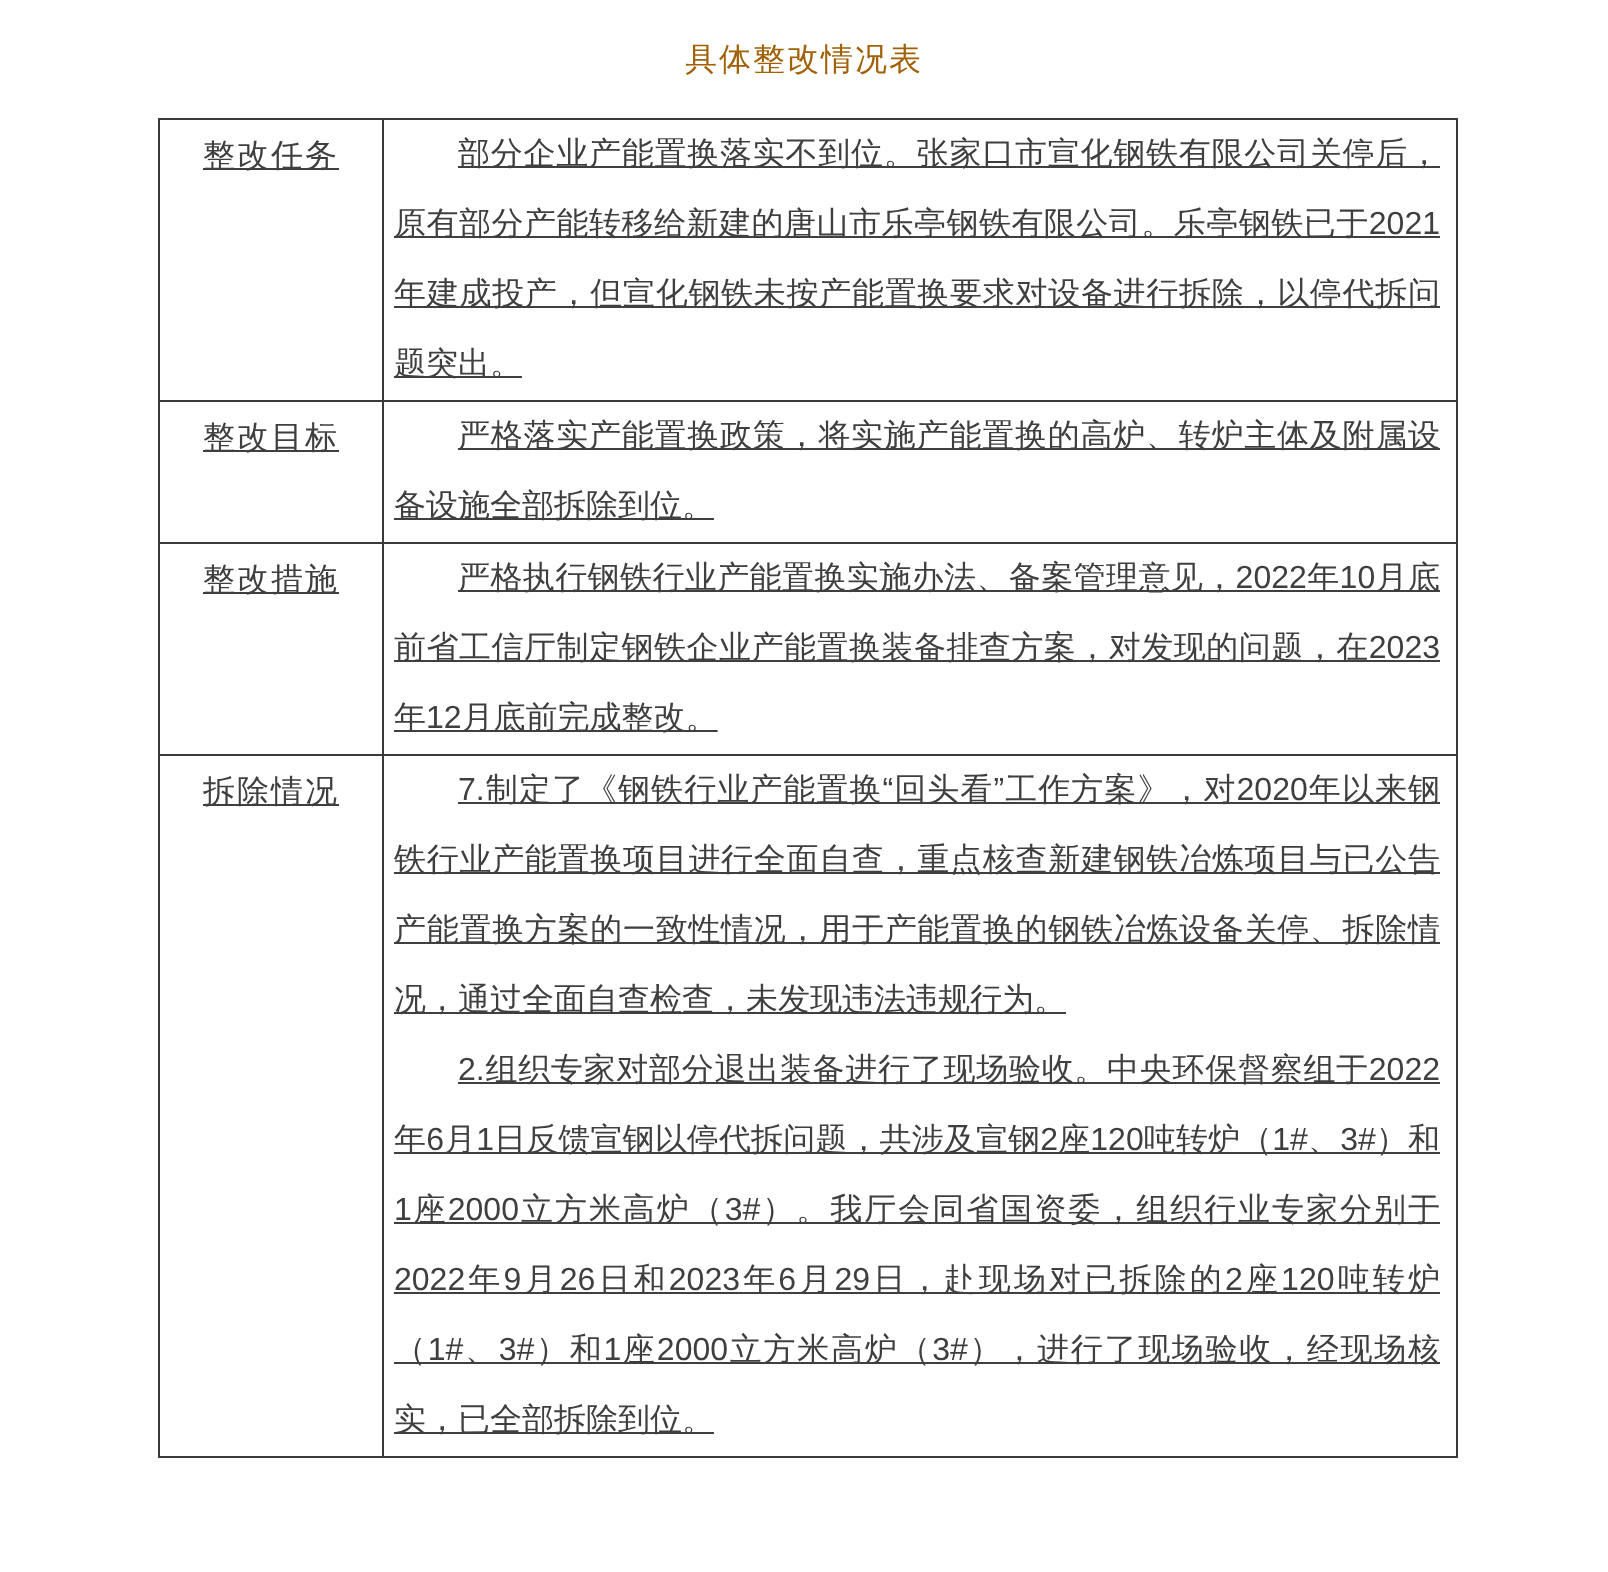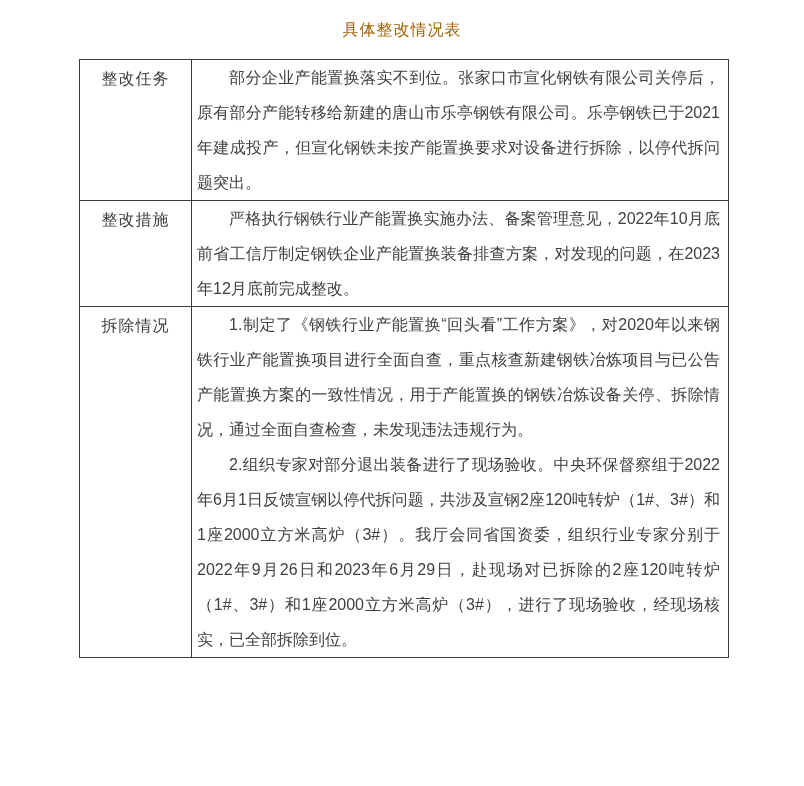--- a/index.html
+++ b/index.html
@@ -32,20 +32,21 @@
     margin-left: 79px;
     width: 650px;
     background: #ffffff;
   }
   table.rect-table td {
     border: 1px solid #3a3a3a;
     vertical-align: top;
     font-size: 16px;
     color: #3f3f3f;
     box-sizing: border-box;
+    text-decoration: underline;
   }
   td.label-cell {
     width: 112px;
     text-align: center;
     padding-top: 1px;
     line-height: 35px;
     letter-spacing: 1px;
   }
   td.content-cell {
     padding: 0 8px 0 5px;
@@ -74,31 +75,37 @@
   <table class="rect-table">
     <tbody>
         <tr class="r1">
       <td class="label-cell">整改任务</td>
       <td class="content-cell">
         <p>部分企业产能置换落实不到位。张家口市宣化钢铁有限公司关停后，原有部分产能转移给新建的唐山市乐亭钢铁有限公司。乐亭钢铁已于2021年建成投产，但宣化钢铁未按产能置换要求对设备进行拆除，以停代拆问题突出。</p>
       </td>
     </tr>
 
 
+    <tr class="r3">
+      <td class="label-cell">整改目标</td>
+      <td class="content-cell">
+        <p>严格落实产能置换政策，将实施产能置换的高炉、转炉主体及附属设备设施全部拆除到位。</p>
+      </td>
+    </tr>
 
     <tr class="r4">
       <td class="label-cell">整改措施</td>
       <td class="content-cell">
         <p>严格执行钢铁行业产能置换实施办法、备案管理意见，2022年10月底前省工信厅制定钢铁企业产能置换装备排查方案，对发现的问题，在2023年12月底前完成整改。</p>
       </td>
     </tr>
 
     <tr class="r5">
       <td class="label-cell">拆除情况</td>
       <td class="content-cell">
-        <p>1.制定了《钢铁行业产能置换“回头看”工作方案》，对2020年以来钢铁行业产能置换项目进行全面自查，重点核查新建钢铁冶炼项目与已公告产能置换方案的一致性情况，用于产能置换的钢铁冶炼设备关停、拆除情况，通过全面自查检查，未发现违法违规行为。</p>
+        <p>7.制定了《钢铁行业产能置换“回头看”工作方案》，对2020年以来钢铁行业产能置换项目进行全面自查，重点核查新建钢铁冶炼项目与已公告产能置换方案的一致性情况，用于产能置换的钢铁冶炼设备关停、拆除情况，通过全面自查检查，未发现违法违规行为。</p>
         <p>2.组织专家对部分退出装备进行了现场验收。中央环保督察组于2022年6月1日反馈宣钢以停代拆问题，共涉及宣钢2座120吨转炉（1#、3#）和1座2000立方米高炉（3#）。我厅会同省国资委，组织行业专家分别于2022年9月26日和2023年6月29日，赴现场对已拆除的2座120吨转炉（1#、3#）和1座2000立方米高炉（3#），进行了现场验收，经现场核实，已全部拆除到位。</p>
       </td>
     </tr>
   </tbody>
     </table>
 
 </div>
 
 </body></html>

